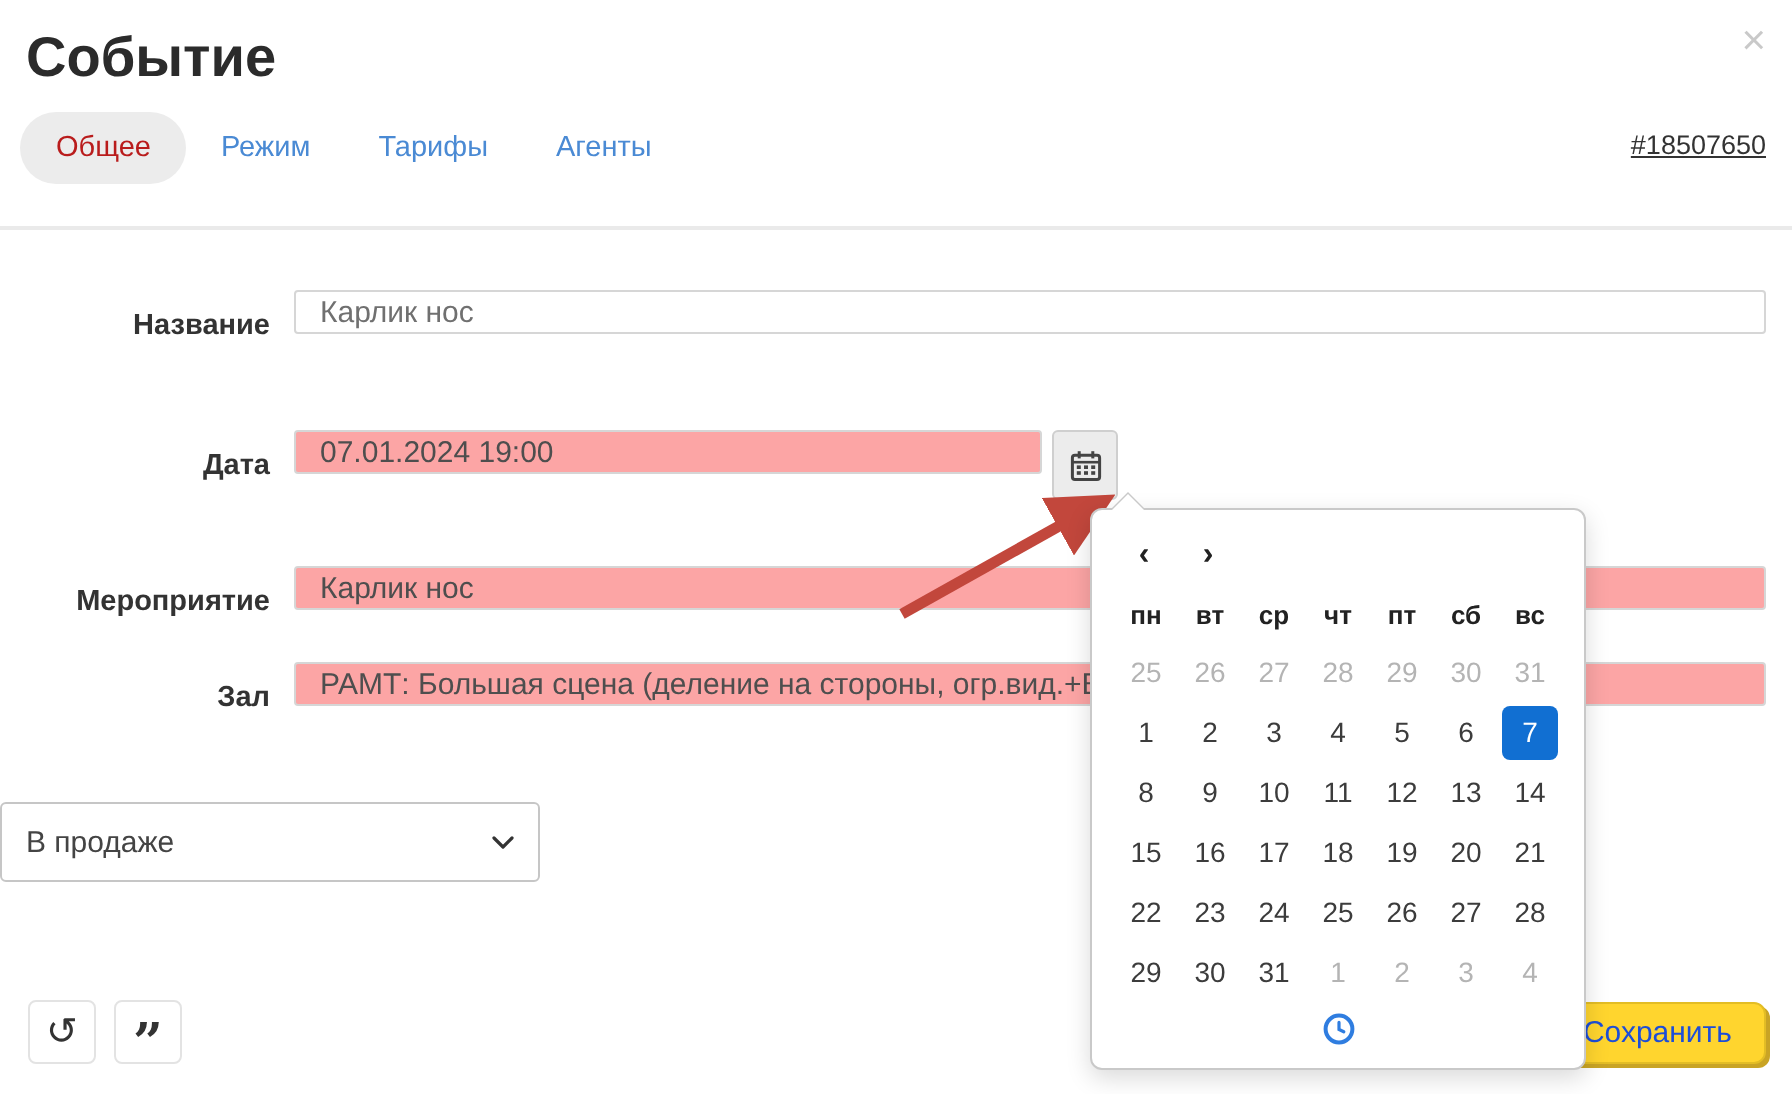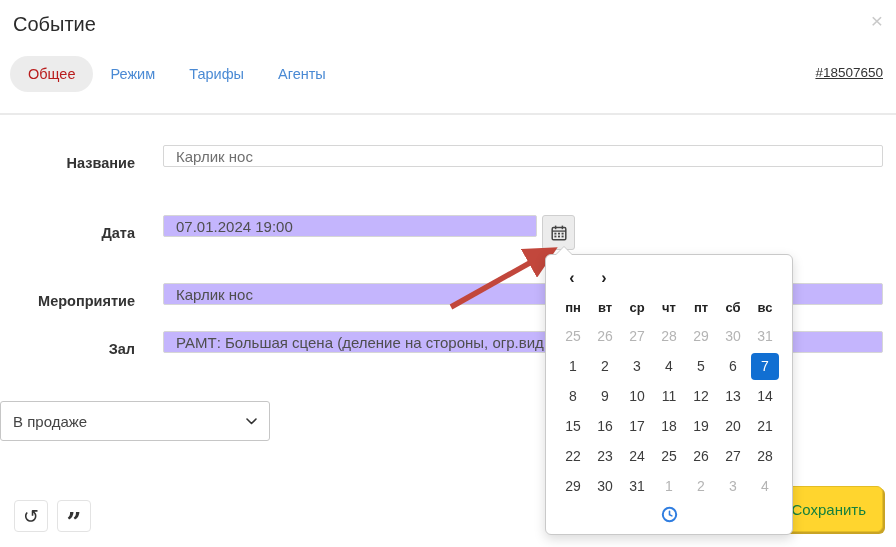--- a/index.html
+++ b/index.html
@@ -5,44 +5,44 @@
   * { box-sizing: border-box; }
   html,body { margin:0; padding:0; }
   body {
     width:896px; height:547px; position:relative; overflow:hidden;
     background:#fff; color:#333;
     font-family:"Liberation Sans", sans-serif;
   }
 
   
   .header { position:relative; height:115px; border-bottom:2px solid #eaeaea; }
-  .page-title { position:absolute; left:13px; top:13px; font-size:20px; font-weight:400; color:#2b2b2b; }
+  .page-title { position:absolute; left:13px; top:13px; font-size:28px; font-weight:700; color:#2b2b2b; }
   .close-x { position:absolute; right:13px; top:10px; font-size:21px; color:#c9c9c9; cursor:pointer; line-height:1; }
   .tabs { position:absolute; left:10px; top:56px; display:flex; align-items:center; }
   .tab-pill {
     background:#ececec; border-radius:20px; padding:0 18px; height:36px;
     display:flex; align-items:center; font-size:14.5px; color:#b91c1c; cursor:pointer;
   }
   .tab-link { color:#4a8ad4; font-size:14.5px; padding:0 17px; cursor:pointer; text-decoration:none; }
   .id-badge { position:absolute; right:13px; top:65px; font-size:13.5px; color:#333;text-decoration:underline; }
 
   
   .form { padding-right:13px; }
   .frow { display:flex; align-items:center; height:35px; }
   .frow .flabel {
-    width:135px; min-width:135px; margin-right:28px; text-align:right;
+    width:135px; min-width:135px; margin-right:12px; text-align:right;
     font-weight:700; font-size:14.5px; color:#333;
   }
   .mt-30{margin-top:30px;} .mt-35{margin-top:35px;} .mt-33{margin-top:33px;} .mt-13{margin-top:13px;}
   .control { flex:1; display:flex; height:100%; }
   .tb {
     width:100%; height:22px; border:1px solid #d6d6d6; border-radius:2px;
     padding:0 12px; font-size:15px; font-family:inherit; outline:none; background:#fff; color:#707070;
   }
-  .tb.disabled { background:#c4b5fd; color:#4e4e4e; }
+  .tb.disabled { background:#fca5a5; color:#4e4e4e; }
   .date-group { flex:none; width:412px; display:flex; gap:5px; }
   .date-group .tb { flex:1; }
   .cal-btn {
     width:33px; height:35px; background:#ececec; border:1px solid #cfcfcf; border-radius:3px;
     display:flex; align-items:center; justify-content:center; cursor:pointer; padding:0;
   }
   .fake-select {
     flex:none; width:270px; height:40px; border:1px solid #c6c6c6; border-radius:3px; background:#fff;
     display:flex; align-items:center; justify-content:space-between; padding:0 12px;
     font-size:15px; color:#444; cursor:pointer;
@@ -71,23 +71,23 @@
 
   
   .footer-left { position:absolute; left:14px; bottom:15px; display:flex; gap:9px; }
   .icon-btn {
     width:34px; height:32px; background:#fff; border:1px solid #e3e3e3; border-radius:4px;
     display:flex; align-items:center; justify-content:center; color:#333; cursor:pointer; padding:0;
   }
   .hist-glyph { font-size:19px; line-height:1; color:#333; }
   .quote-glyph { font-family:"DejaVu Serif", serif; font-weight:700; font-size:26px; line-height:6px; padding-top:12px; color:#333; }
   .save-btn {
-    position:absolute; right:13px; bottom:15px; height:46px; padding:0 16px; z-index:10;
+    position:absolute; right:13px; bottom:15px; height:31px; padding:0 16px; z-index:10;
     background:#ffd52e; border:1px solid #e3bd25; border-radius:6px; box-shadow:2px 2px 0 #c9a425;
-    font-size:15px; font-family:inherit; color:#15803d; cursor:pointer;
+    font-size:15px; font-family:inherit; color:#1d4ed8; cursor:pointer;
   }
 
   
   .arrow-overlay { position:absolute; left:0; top:0; width:896px; height:547px; z-index:40; pointer-events:none; }
 </style>
 </head>
 <body>
 
 <div class="header">
   <div class="page-title">Событие</div>

